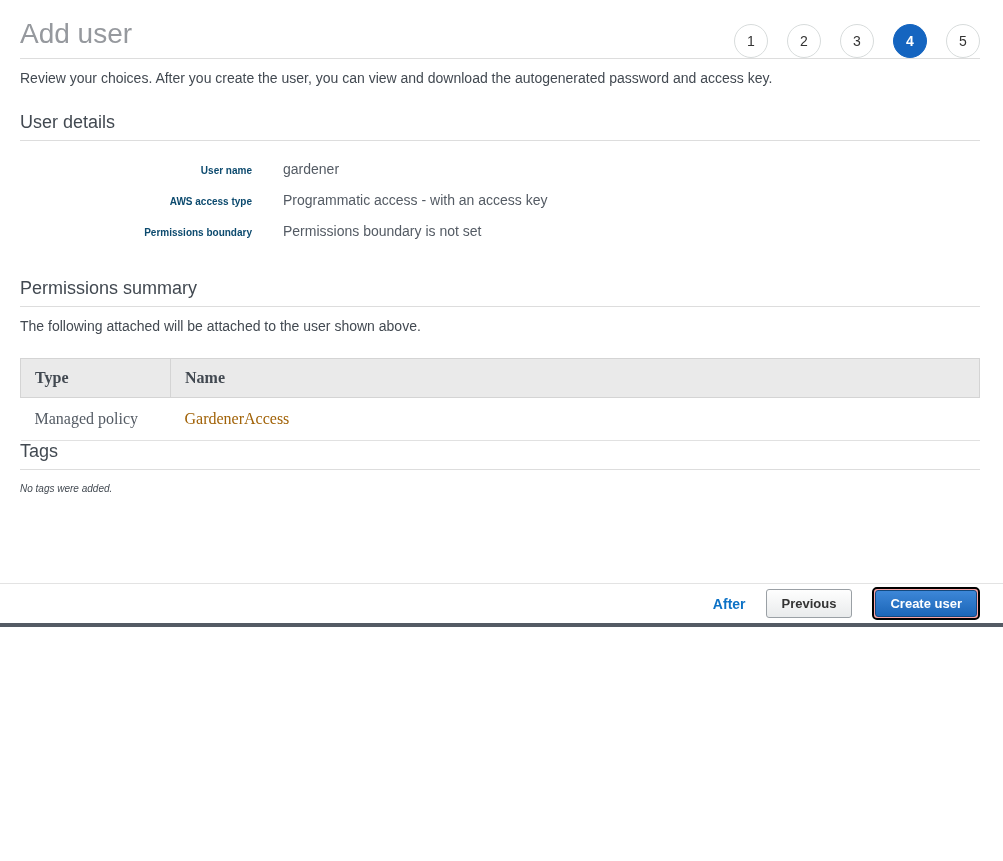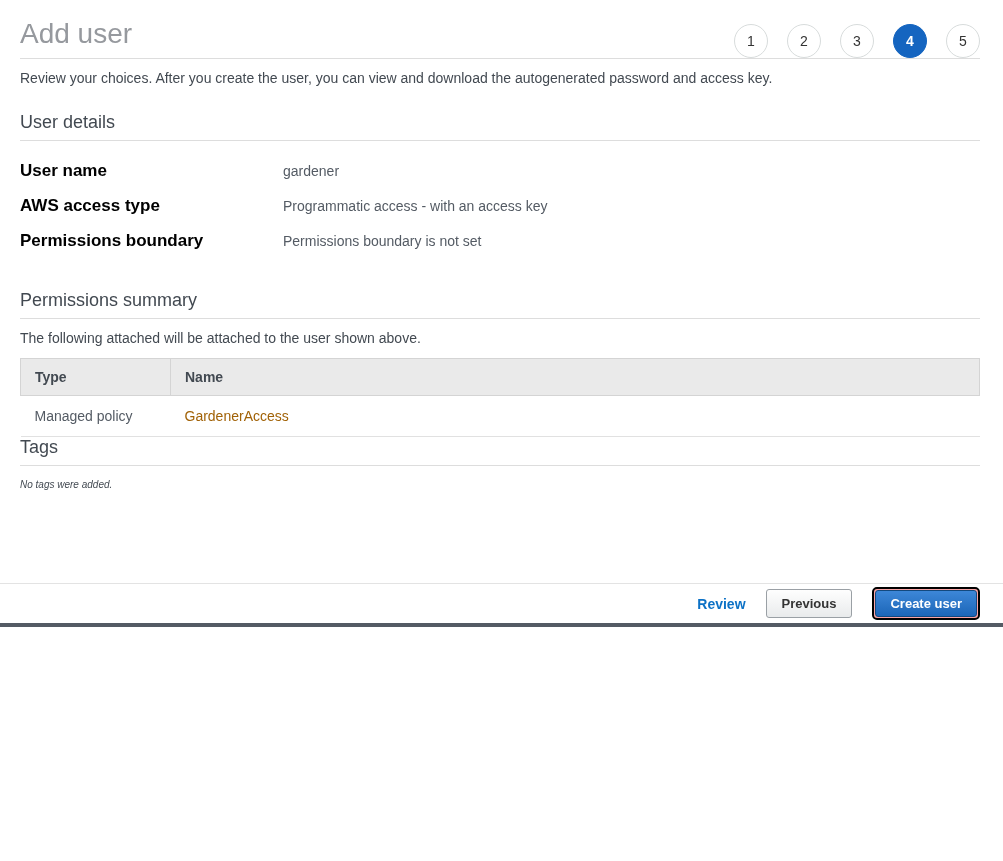--- a/index.html
+++ b/index.html
@@ -42,29 +42,30 @@
     font-size: 18px; font-weight: 400; color: #424951;
     margin-bottom: 7px;
   }
   .rule { border: none; border-top: 1px solid #ddd; height: 0; }
   .desc { font-size: 14px; color: #424951; margin-top: 11px; }
 
   .sec-user-details { margin-top: 26px; }
   .kv-list { margin-top: 13px; }
   .kv-row { display: flex; align-items: baseline; padding: 7px 0 8px 0; }
   .kv-label {
-    width: 232px; font-weight: 700;
-    font-size: 17px; color: #000000; flex: none;
+    width: 232px; text-align: right; font-weight: 700;
+    font-size: 10px; color: #0c4a6e; flex: none;
   }
   .kv-value { margin-left: 31px; font-size: 14px; color: #545b64; }
 
   .sec-permissions { margin-top: 31px; }
   .policy-table {
-    width: 100%; border-collapse: collapse; margin-top: 12px;
-    font-size: 14px;
+    width: 100%; border-collapse: collapse; margin-top: 24px;
+    font-size: 16px;
+    font-family: Liberation Serif, serif;
   }
   .policy-table th {
     background: #eaeaea; border: 1px solid #d4d4d4;
     text-align: left; font-weight: 700; color: #424951;
     padding: 10px 14px; height: 36px;
   }
   .policy-table th.col-type { width: 150px; }
   .policy-table td {
     padding: 12px 14px; border-bottom: 1px solid #e1e1e1;
     color: #545b64; background: #fff;
@@ -173,21 +174,21 @@
 
     <div class="sec-tags">
       <h3 class="h-section">Tags</h3>
       <hr class="rule">
       <p class="tags-empty">No tags were added.</p>
     </div>
 
   </div>
 
   <div class="footer">
-    <a class="cancel-link">Review</a>
+    <a class="cancel-link">After</a>
     <button class="btn-secondary">Previous</button>
     <span class="focus-ring">
       <button class="btn-primary">Create user</button>
     </span>
   </div>
 
   <div class="bottom-bar"></div>
 
 </div>
 

